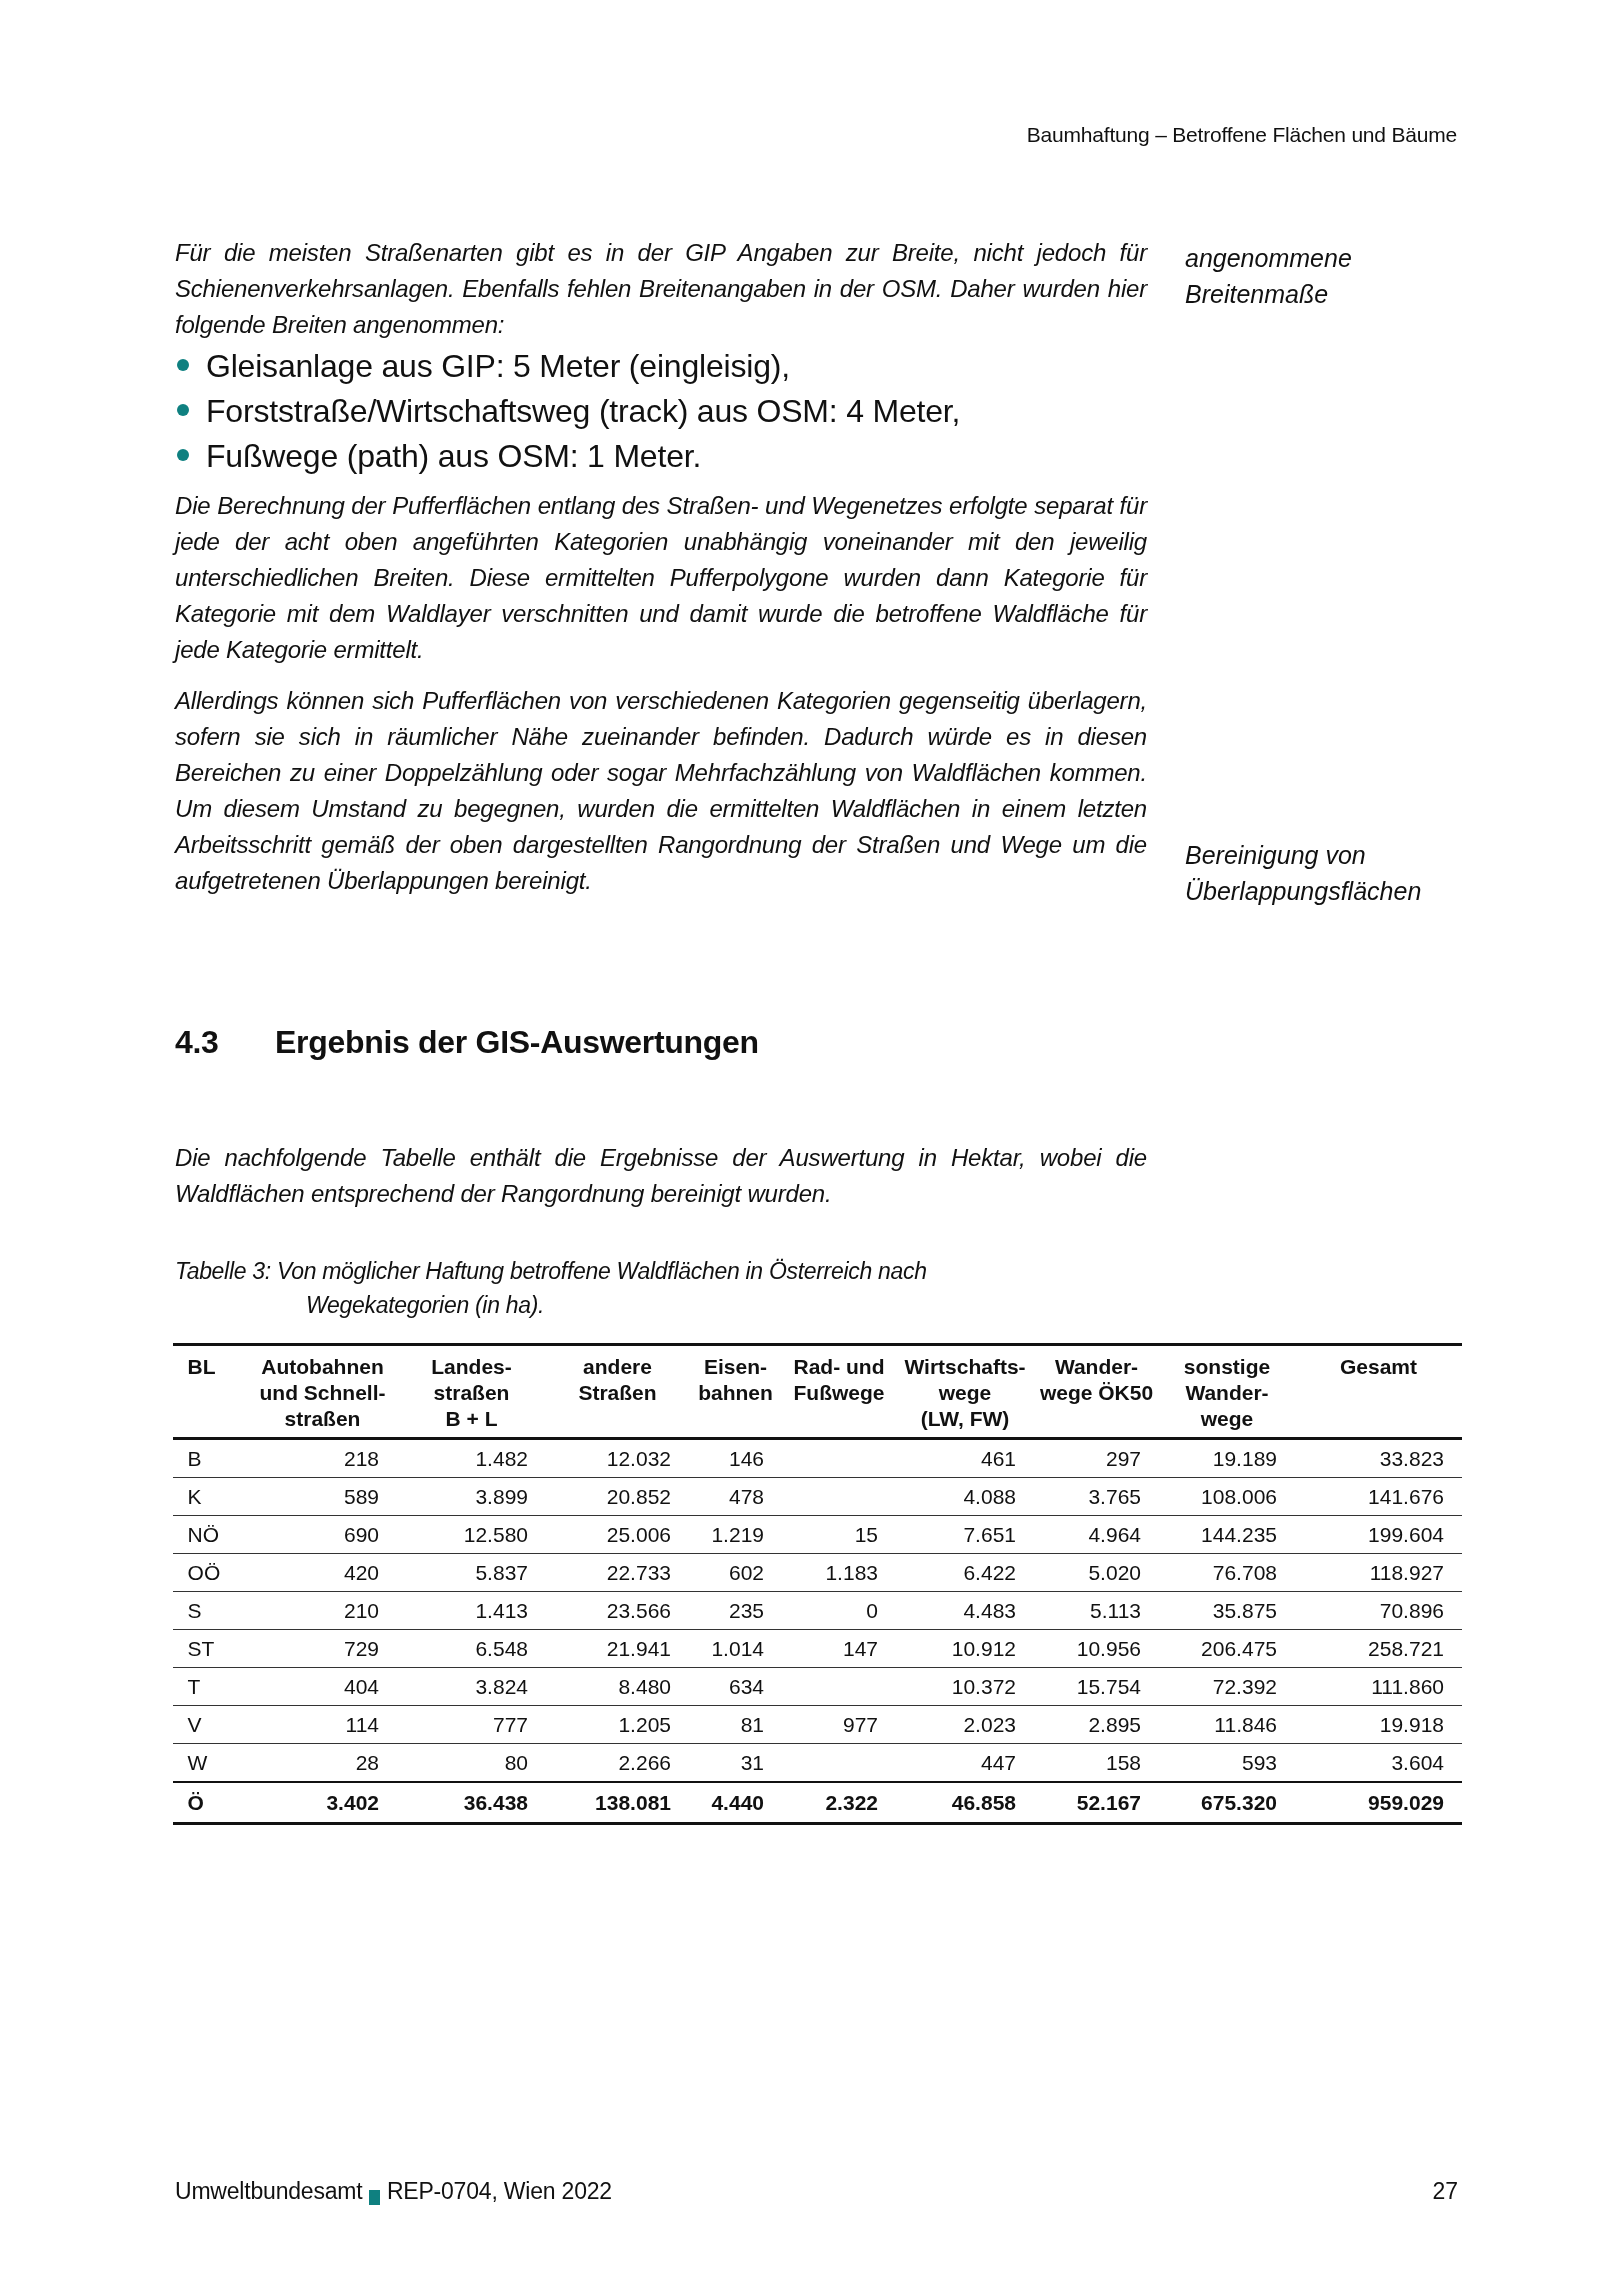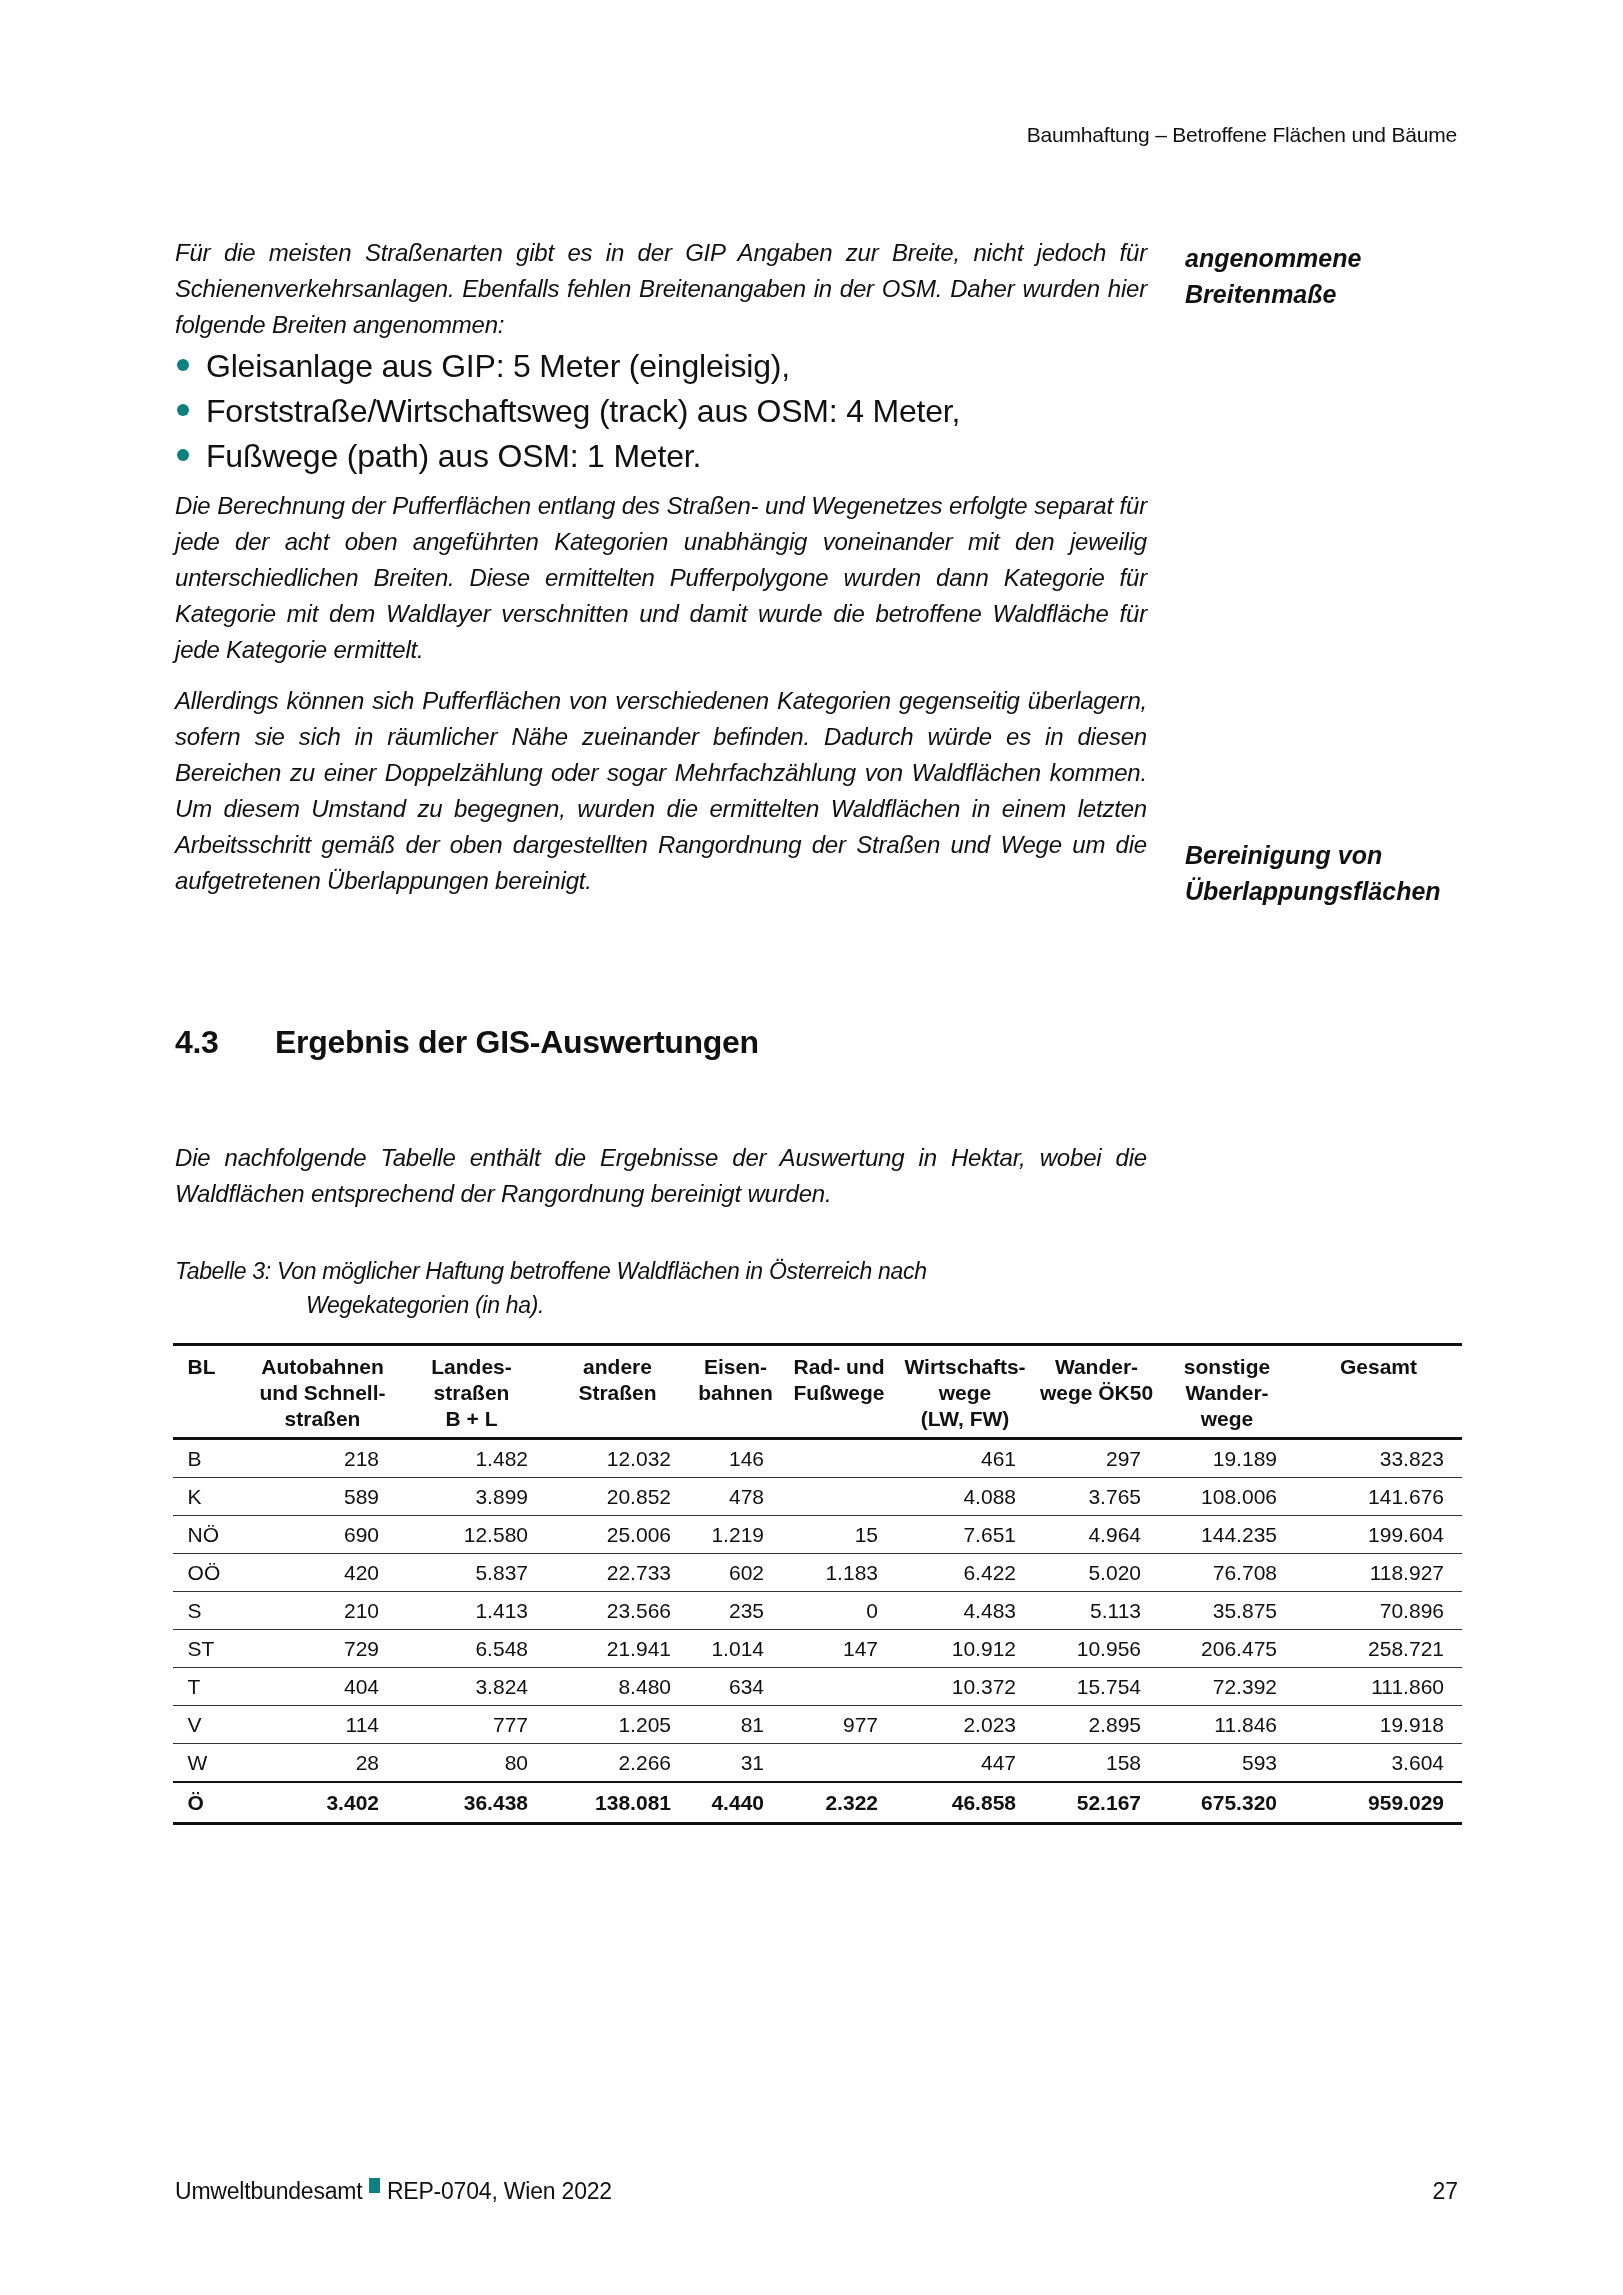--- a/index.html
+++ b/index.html
@@ -5,33 +5,33 @@
     html, body { margin: 0; padding: 0; background: #ffffff; }
     body { width: 1623px; height: 2295px; position: relative; overflow: hidden;
       font-family: "Liberation Sans", sans-serif; color: #111111; }
     .running-header { position: absolute; top: 123px; right: 166px; font-size: 21px; letter-spacing: -0.2px; }
     .main { position: absolute; left: 175px; width: 972px; top: 235px; }
     .p { font-size: 24px; line-height: 36px; text-align: justify; margin: 0; letter-spacing: -0.2px; font-style: italic; }
     .p + .p { margin-top: 14.6px; }
     ul.bullets { list-style: none; margin: 4.9px 0 14.6px 0; padding: 0; }
     ul.bullets li { font-size: 32px; line-height: 36px; padding-left: 31px; position: relative; margin-bottom: 9px; letter-spacing: -0.2px; }
     ul.bullets li .dot { position: absolute; left: 1.6px; top: 11.4px; width: 12px; height: 12px; border-radius: 50%; background: #0f8080; }
-    .margin-note { position: absolute; left: 1185px; font-size: 25px; line-height: 36px; font-weight: bold; font-style: italic; }
+    .margin-note { position: absolute; left: 1185px; font-size: 25px; line-height: 36px; font-weight: normal; font-style: italic; }
     .section-heading { position: absolute; left: 175px; top: 1024px; font-size: 32px; font-weight: bold; letter-spacing: -0.3px; }
     .section-heading .num { display: inline-block; width: 100px; }
     .intro { position: absolute; left: 175px; width: 972px; top: 1140px; }
     .caption { position: absolute; left: 175px; top: 1254px; font-size: 23px; line-height: 34px; font-style: italic; letter-spacing: -0.3px; }
     .caption .line2 { padding-left: 131px; display: block; }
     table.data { position: absolute; left: 173px; top: 1343px; width: 1289px; border-collapse: collapse; font-size: 21px; }
     table.data thead th { font-weight: bold; text-align: center; vertical-align: top; padding: 8px 3.2px 4.9px 3.2px; line-height: 26px; border-top: 3.2px solid #111; border-bottom: 3.2px solid #111; }
     table.data thead th.bl { text-align: left; padding-left: 14.6px; }
     table.data tbody td { text-align: right; height: 37px; padding: 0 18px 0 3.2px; border-bottom: 1.6px solid #333; line-height: 37px; }
     table.data tbody td.bl { text-align: left; padding-left: 14.6px; }
     table.data tbody tr.total td { font-weight: bold; border-top: 2.4px solid #111; border-bottom: 3.2px solid #111; height: 39px; }
-    .footer { position: absolute; top: 2178px; left: 175px; font-size: 23px; letter-spacing: -0.2px; display: flex; align-items: flex-start; }
+    .footer { position: absolute; top: 2178px; left: 175px; font-size: 23px; letter-spacing: -0.2px; display: flex; align-items: flex-end; }
     .footer .sq { display: inline-block; width: 11.4px; height: 14.6px; background: #0f8080; margin: 0 6.5px; }
     .page-number { position: absolute; top: 2178px; right: 165px; font-size: 23px; }
   </style>
 </head>
 <body>
 
 <div class="running-header">Baumhaftung – Betroffene Flächen und Bäume</div>
 
 <div class="main">
   <p class="p">Für die meisten Straßenarten gibt es in der GIP Angaben zur Breite, nicht jedoch für Schienenverkehrsanlagen. Ebenfalls fehlen Breitenangaben in der OSM. Daher wurden hier folgende Breiten angenommen:</p>

